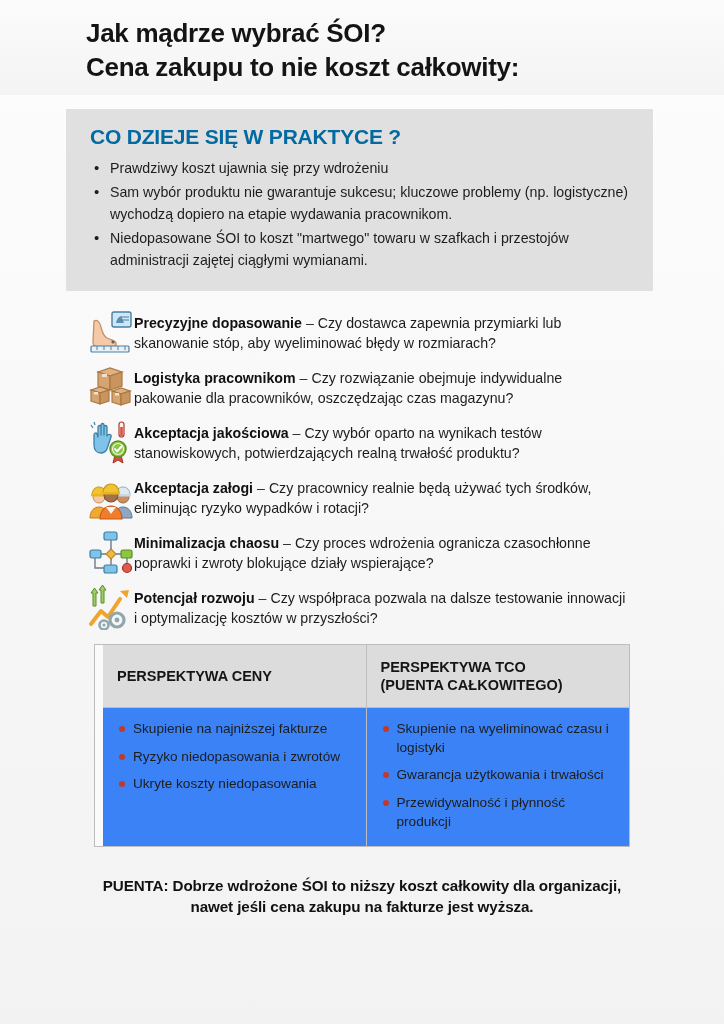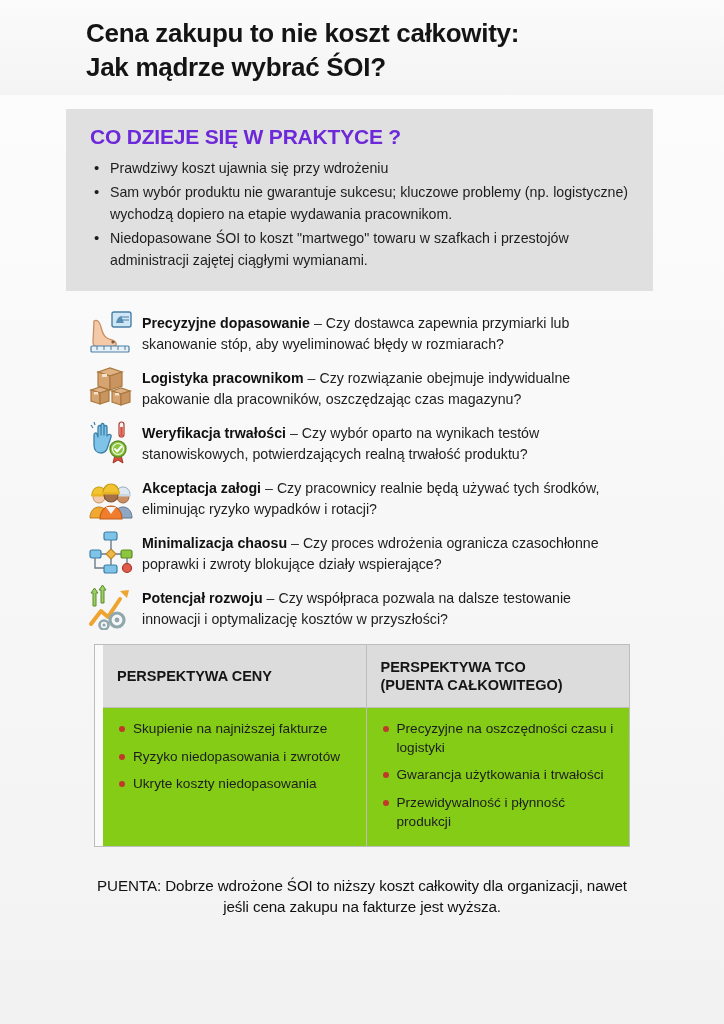--- a/index.html
+++ b/index.html
@@ -40,21 +40,21 @@
   
   .gray-band {
     margin: 14px 71px 0 66px;
     background: #e0e0e0;
     padding: 16px 24px 18px 24px;
   }
   .band-heading {
     font-size: 21px;
     font-weight: bold;
     letter-spacing: -0.2px;
-    color: #6d28d9;
+    color: #0369a1;
     margin-bottom: 8px;
   }
   .band-list { list-style: none; }
   .band-list li {
     position: relative;
     padding-left: 20px;
     font-size: 14.2px;
     line-height: 1.55;
     color: #1d1d1d;
     margin-bottom: 2px;
@@ -76,22 +76,22 @@
   .checklist-heading {
     font-size: 16.5px;
     font-weight: bold;
     letter-spacing: -0.2px;
     color: #141414;
     margin-bottom: 10px;
     padding-left: 2px;
   }
   .check-item {
     display: flex;
-    align-items: center;
-    gap: 8px;
+    align-items: flex-start;
+    gap: 0;
     margin-bottom: 11px;
   }
   .check-icon {
     flex: 0 0 46px;
     width: 46px;
     height: 46px;
     margin-top: -2px;
   }
   .check-icon svg { display: block; width: 46px; height: 46px; }
   .check-text {
@@ -125,21 +125,21 @@
     font-weight: bold;
     line-height: 1.25;
     color: #151515;
     height: 62px;
   }
   .tbl th:last-child { border-right: none; }
   .tbl td {
     border-right: 1px solid #bdbdbd;
     vertical-align: top;
     padding: 12px 14px 14px 14px;
-    background: #84cc16;
+    background: #3b82f6;
   }
   .tbl td:last-child { border-right: none; }
   .cell-list { list-style: none; }
   .cell-list li {
     position: relative;
     padding-left: 16px;
     font-size: 13.6px;
     line-height: 1.38;
     color: #1d1d1d;
     margin-bottom: 9px;
@@ -157,34 +157,34 @@
   }
 
   
   .footer {
     margin: 20px 66px 0 66px;
     padding: 8px 30px 14px 30px;
     text-align: center;
   }
   .footer p {
     font-size: 15.2px;
-    font-weight: normal;
+    font-weight: bold;
     line-height: 1.42;
     color: #111;
     letter-spacing: -0.1px;
   }
 </style>
 </head>
 <body>
 
 <div class="page">
 
   <div class="title-band">
+    <div class="title-line">Jak mądrze wybrać ŚOI?</div>
     <div class="title-line">Cena zakupu to nie koszt całkowity:</div>
-    <div class="title-line">Jak mądrze wybrać ŚOI?</div>
   </div>
 
   <section class="gray-band">
     <h2 class="band-heading">CO DZIEJE SIĘ W PRAKTYCE ?</h2>
     <ul class="band-list">
       <li>Prawdziwy koszt ujawnia się przy wdrożeniu</li>
       <li>Sam wybór produktu nie gwarantuje sukcesu; kluczowe problemy (np. logistyczne) wychodzą dopiero na etapie wydawania pracownikom.</li>
       <li>Niedopasowane ŚOI to koszt "martwego" towaru w szafkach i przestojów administracji zajętej ciągłymi wymianami.</li>
     </ul>
   </section>
@@ -247,21 +247,21 @@
           <line x1="6" y1="3" x2="7" y2="6" stroke="#3d7fa6" stroke-width="1.2"></line>
           <rect x="31" y="3" width="5" height="15" rx="2.5" fill="#f2f2f2" stroke="#b03a2e" stroke-width="1.2"></rect>
           <rect x="32.2" y="8" width="2.6" height="9" fill="#d94f3d"></rect>
           <path d="M27 36l-2 8 5-3 5 3-2-8z" fill="#d94f3d" stroke="#a33428" stroke-width="1"></path>
           <circle cx="30" cy="30" r="8" fill="#8cc63f" stroke="#5d8c27" stroke-width="1.4"></circle>
           <circle cx="30" cy="30" r="5.5" fill="none" stroke="#f2f7e8" stroke-width="1.2"></circle>
           <path d="M27 30l2 2.5 4.5-5" fill="none" stroke="#ffffff" stroke-width="2" stroke-linecap="round" stroke-linejoin="round"></path>
         </svg>
       </span>
       <span class="check-text">
-        <b>Weryfikacja trwałości</b>
+        <b>Akceptacja jakościowa</b>
         <span class="dash">–</span>
         <span>Czy wybór oparto na wynikach testów stanowiskowych, potwierdzających realną trwałość produktu?</span>
       </span>
     </div>
 
     <div class="check-item">
       <span class="check-icon">
         <svg viewBox="0 0 46 46">
           <path d="M2 44c0-7 4-11 9-11s9 4 9 11z" fill="#f0a830" stroke="#c07d14" stroke-width="1"></path>
           <circle cx="11" cy="23" r="6" fill="#f3c9a8" stroke="#c98f63" stroke-width="1"></circle>
@@ -343,21 +343,21 @@
         <tr>
           <td>
             <ul class="cell-list">
               <li>Skupienie na najniższej fakturze</li>
               <li>Ryzyko niedopasowania i zwrotów</li>
               <li>Ukryte koszty niedopasowania</li>
             </ul>
           </td>
           <td>
             <ul class="cell-list">
-              <li>Precyzyjne na oszczędności czasu i logistyki</li>
+              <li>Skupienie na wyeliminować czasu i logistyki</li>
               <li>Gwarancja użytkowania i trwałości</li>
               <li>Przewidywalność i płynność produkcji</li>
             </ul>
           </td>
         </tr>
       </tbody>
     </table>
   </div>
 
   <div class="footer">

